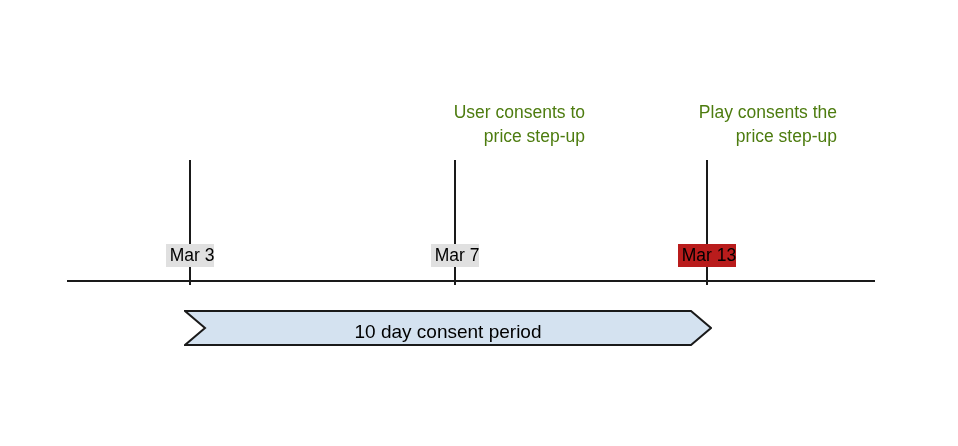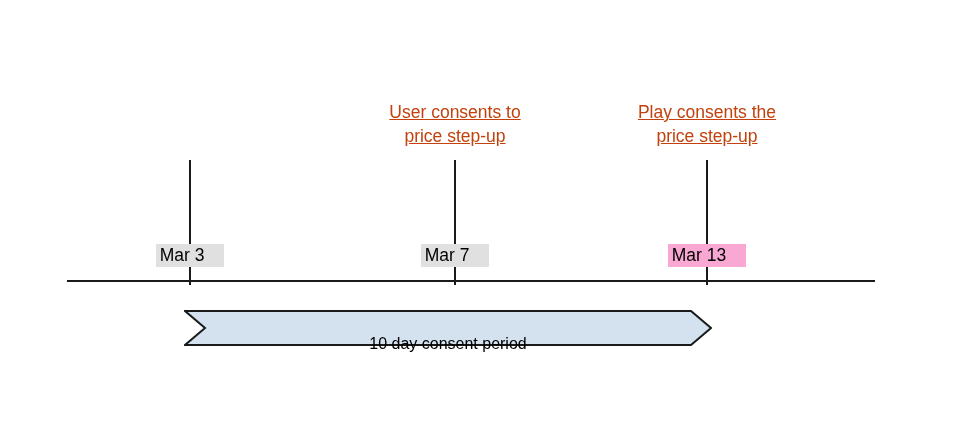--- a/index.html
+++ b/index.html
@@ -35,26 +35,25 @@
     top: 0;
     width: 260px;
     height: 290px;
     margin-left: -130px;   
   }
   .milestone-title {
     position: absolute;
     left: 0;
     width: 260px;
     bottom: 142px;         
-    text-align: center;
+    text-align: right;
     font-size: 17.5px;
     line-height: 24px;
-    color: #c2410c;
+    color: #4d7c0f;
     white-space: pre-line;
-    text-decoration: underline;
   }
   .milestone-tick {
     position: absolute;
     left: 130px;
     top: 160px;
     width: 0;
     height: 125px;
     border-left: 2.2px solid #1a1a1a;
     margin-left: -1.1px;
   }
@@ -62,21 +61,21 @@
     position: absolute;
     left: 0;
     top: 243px;
     width: 260px;
     text-align: center;
     font-size: 17.5px;
     line-height: 24px;
   }
   .milestone-date span {
     background: #e0e0e0;
-    padding: 1px 20px 2px 4px;
+    padding: 1px 0 2px 4px;
     color: #000000;
   }
 
   
   .period-banner {
     position: absolute;
     left: 184px;
     top: 310px;
     width: 528px;
     height: 36px;
@@ -89,23 +88,22 @@
   }
   .period-banner-label {
     position: absolute;
     left: 0;
     top: 0;
     width: 528px;
     height: 44px;
     display: flex;
     align-items: center;
     justify-content: center;
-    font-size: 16px;
+    font-size: 19px;
     color: #000000;
-    margin-top: 12px;
   }
 </style>
 </head>
 <body>
 
 <div id="canvas">
 
   <div class="axis-line" style="border-color: rgb(26, 26, 26);"></div>
 
   <div class="milestone" style="left:190px;">
@@ -117,21 +115,21 @@
     <div class="milestone-title">User consents to
 price step-up</div>
     <div class="milestone-tick" style="border-color: rgb(26, 26, 26);"></div>
     <div class="milestone-date"><span style="background: rgb(224, 224, 224); text-align: center;">Mar 7</span></div>
   </div>
 
   <div class="milestone" style="left:707px;">
     <div class="milestone-title">Play consents the
 price step-up</div>
     <div class="milestone-tick" style="border-color: rgb(26, 26, 26);"></div>
-    <div class="milestone-date"><span style="background: #f9a8d4; margin-top: 24px;">Mar 13</span></div>
+    <div class="milestone-date"><span style="background: #b91c1c; margin-top: 24px;">Mar 13</span></div>
   </div>
 
   <div class="period-banner">
     <svg width="528" height="36" viewBox="0 0 528 36">
       <polygon id="banner-shape" points="1,1 507,1 527,18 507,35 1,35 21,18" fill="#d4e2f0" stroke="#1a1a1a" stroke-width="2" stroke-linejoin="miter"></polygon>
     </svg>
     <div class="period-banner-label">10 day consent period</div>
   </div>
 
 </div>

